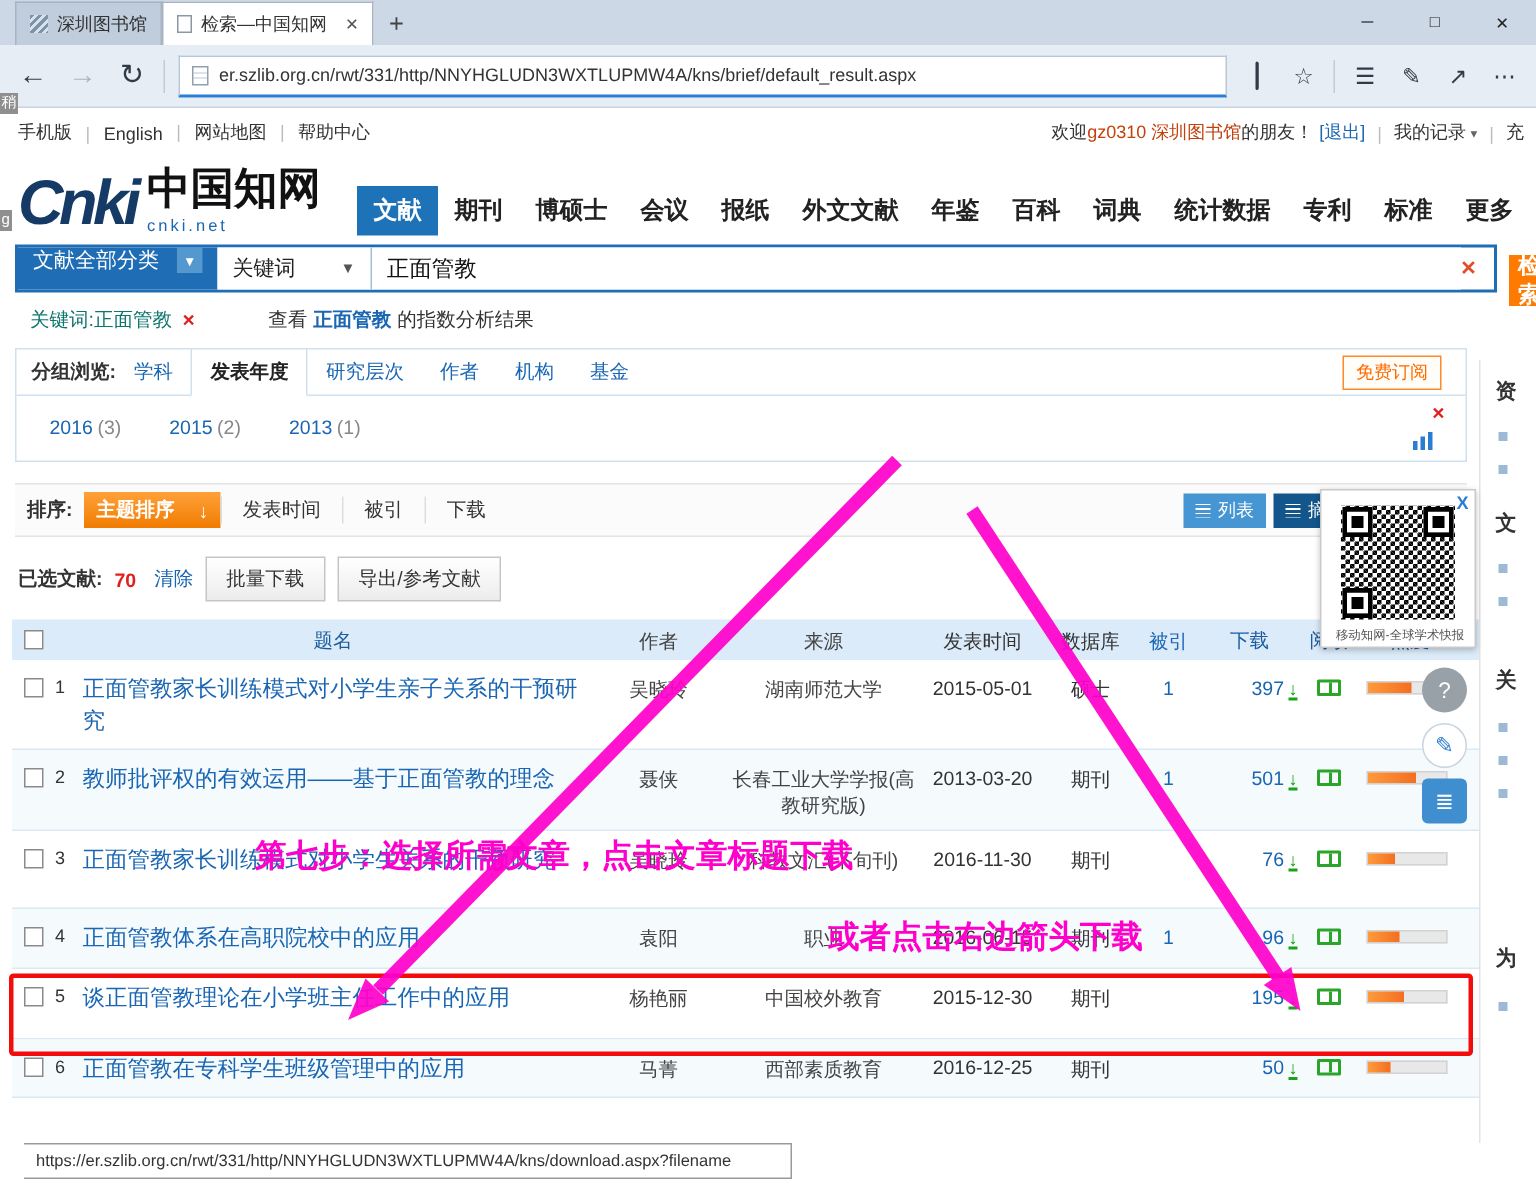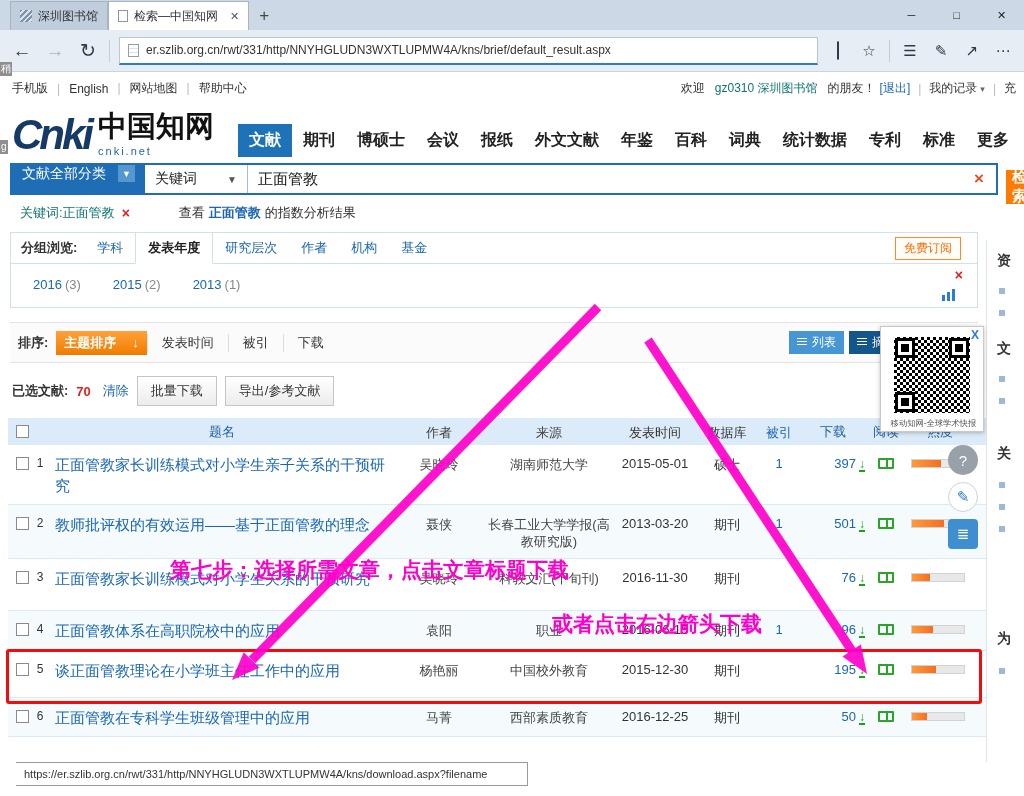--- a/index.html
+++ b/index.html
@@ -30,21 +30,21 @@
   .tb-ico{font-size:15px;color:#2f3b47;width:22px;text-align:center}
   .rv-ico{width:17px;height:12px;border:1px solid #2f3b47;position:relative;border-radius:1px}
   .rv-ico::after{content:"";position:absolute;left:50%;top:0;bottom:0;width:1px;background:#2f3b47}
 
   
   .page{position:relative;height:724px;background:#fff;overflow:hidden}
 
   .util{display:flex;align-items:center;padding:8px 8px 0 12px;font-size:12px;color:#333}
   .ulink+.ulink::before{content:"|";color:#bbb;margin:0 9px}
   .util-right{margin-left:auto;display:flex;align-items:center;white-space:nowrap;overflow:hidden}
-  .u-name{color:#0f766e;margin:0 10px}
+  .u-name{color:#c2410c;margin:0 0}
   .u-logout{color:#1a66b3;margin-left:4px}
   .u-sep{color:#bbb;margin:0 8px}
   .u-rec::after{content:"▾";font-size:9px;color:#666;margin-left:3px}
 
   .brand-row{display:flex;align-items:flex-end;padding:6px 0 0 12px;height:62px}
   .logo{display:flex;align-items:center;gap:7px;width:226px;flex:none}
   .logo-mark{font-size:42px;font-weight:bold;font-style:italic;color:#163a66;letter-spacing:-3px;line-height:.9}
   .logo-cn{font-size:29px;font-weight:bold;color:#111;line-height:1.05}
   .logo-site{font-size:11px;color:#1a66b3;letter-spacing:2px}
   .nav{display:flex;align-items:center;white-space:nowrap;overflow:hidden;flex:1;padding-bottom:2px}
@@ -61,31 +61,31 @@
   .go-btn{position:absolute;left:1006px;top:98px;width:34px;height:34px;background:#ff7a00;color:#fff;font-size:15px;font-weight:bold;display:flex;align-items:center;padding-left:6px;overflow:hidden}
 
   .chip-row{display:flex;align-items:center;padding:9px 0 0 20px;font-size:13px;color:#333;gap:5px}
   .chip-label{color:#0f766e}
   .chip-x{color:#e02020;font-weight:bold;font-size:14px;margin-left:2px}
   .view-link{margin-left:44px;display:flex;gap:4px}
   .view-term{color:#1a66b3;font-weight:bold}
 
   .facets{position:relative;margin:10px 0 0 10px;border:1px solid #cfe0ef;width:968px;background:#fff}
   .facet-tabs{display:flex;align-items:center;height:31px;border-bottom:1px solid #cfe0ef;padding-left:10px;font-size:13px}
-  .facet-label{font-weight:bold;color:#333;margin-right:8px}
+  .facet-label{font-weight:bold;color:#333;}
   .facet-tab{padding:6px 12px;color:#1a66b3}
   .facet-tab.active{color:#222;font-weight:bold;border:1px solid #cfe0ef;border-bottom:2px solid #fff;background:#fff;margin-bottom:-1px}
   .subscribe{position:absolute;right:16px;top:4px;border:1px solid #ff8a2a;color:#ff6a00;font-size:12px;padding:2px 8px;background:#fffdf8}
   .facet-close{position:absolute;right:14px;top:34px;color:#e02020;font-weight:bold;font-size:14px}
   .trend-ico{position:absolute;right:20px;top:54px}
   .facet-years{display:flex;gap:32px;padding:13px 0 15px 22px;font-size:13px}
   .year-link{color:#1a66b3}
   .year-count{color:#888;margin-left:3px}
 
-  .sort-bar{display:flex;align-items:center;margin:14px 0 0 10px;width:968px;height:41px;border-top:1px solid #e4e4e4;border-bottom:1px solid #e4e4e4;background:#fbfbfb;padding:0 8px;font-size:13px}
+  .sort-bar{display:flex;align-items:center;margin:14px 0 0 10px;width:968px;height:36px;border-top:1px solid #e4e4e4;border-bottom:1px solid #e4e4e4;background:#fbfbfb;padding:0 8px;font-size:13px}
   .sort-label{font-weight:bold;margin-right:8px;color:#333}
   .sort-active{background:linear-gradient(#ffa13a,#f07c00);color:#fff;padding:3px 8px;font-weight:bold;display:flex;gap:16px;align-items:center}
   .sort-item{padding:0 14px;color:#333;border-left:1px solid #ddd}
   .sort-item:first-of-type{border-left:none}
   .view-toggles{margin-left:auto;display:flex;gap:5px;align-items:center}
   .vt{color:#fff;font-size:12px;padding:3px 8px;display:flex;gap:5px;align-items:center}
   .vt.list{background:#4596d2}
   .vt.abs{background:#13568c}
   .ico-lines{width:10px;height:9px;background:repeating-linear-gradient(#fff 0 1px,transparent 1px 3px)}
   .per-page{margin:0 0 0 14px;color:#333;white-space:nowrap;overflow:hidden;width:52px}

